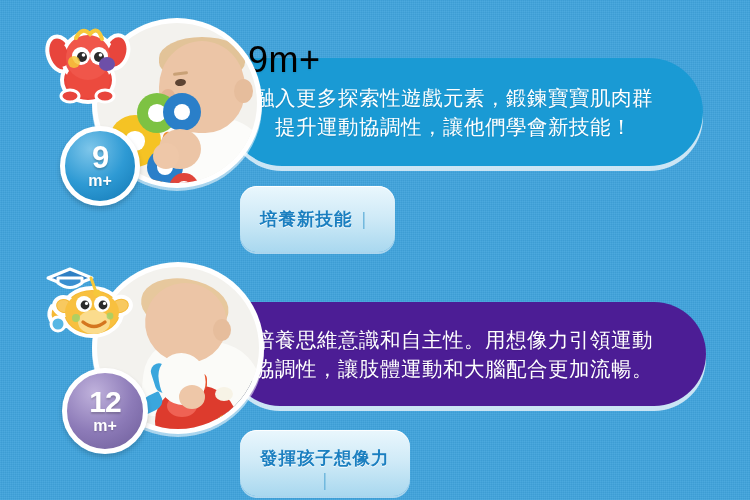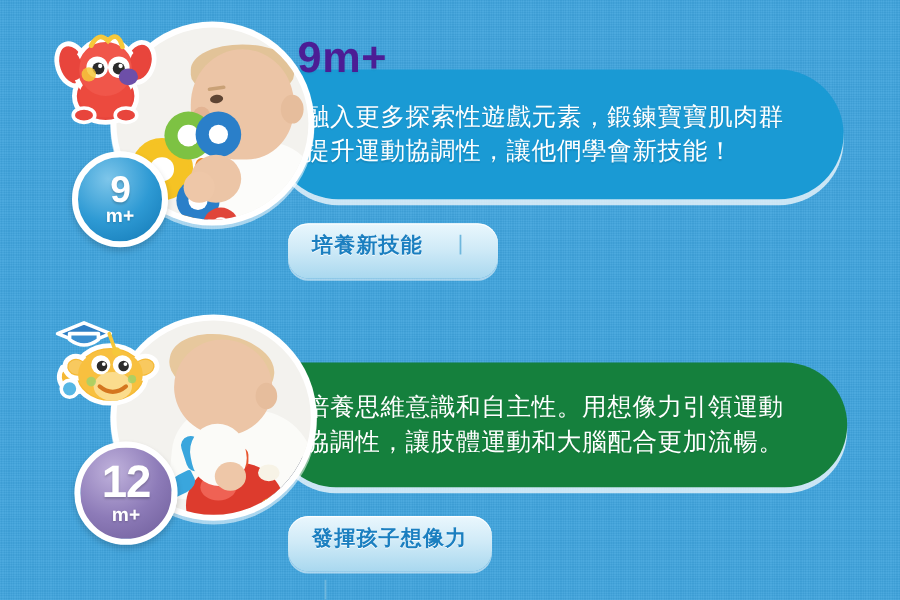--- a/index.html
+++ b/index.html
@@ -44,68 +44,70 @@
     box-shadow: 0 5px 0 0 rgba(255,255,255,0.72);
     z-index: 2;
   }
   .panel-9 {
     left: 228px;
     top: 58px;
     width: 475px;
     height: 108px;
     background: #1a9ad4;
     border-top-left-radius: 16px;
+    text-align: center;
   }
   .panel-12 {
     left: 228px;
     top: 302px;
     width: 478px;
     height: 104px;
-    background: #15803d;
+    background: #4c1d95;
     border-top-left-radius: 16px;
   }
   .panel-text {
     position: absolute;
     left: 26px;
     top: 50%;
     transform: translateY(-50%);
     color: #ffffff;
     font-size: 20.5px;
     line-height: 1.42;
     letter-spacing: 0.5px;
     white-space: pre-line;
     text-shadow: 0 1px 1px rgba(0,0,0,0.10);
   }
 
   
   .age-head {
     position: absolute;
-    color: #4c1d95;
+    color: #000000;
     font-size: 36px;
-    font-weight: 700;
+    font-weight: 400;
     letter-spacing: 0.5px;
     line-height: 1;
     z-index: 3;
     text-shadow: 0 1px 2px rgba(0,0,0,0.08);
+    margin-top: 12px;
   }
   .age-head-9  { left: 248px; top: 30px; }
   .age-head-12 { left: 248px; top: 276px; }
 
   
   .tagline {
     position: absolute;
     height: 34px;
     border-radius: 17px;
     display: flex;
-    padding: 6px 20px;
+    align-items: center;
+    padding: 16px 20px;
     background: linear-gradient(180deg, #eaf7fd 0%, #cfeaf7 48%, #a9d8ef 100%);
     box-shadow: 0 2px 0 0 rgba(255,255,255,0.55), inset 0 1px 0 0 rgba(255,255,255,0.9);
     z-index: 3;
     white-space: nowrap;
-    gap: 20px;
   }
   .tagline-9  { left: 240px; top: 186px; }
   .tagline-12 { left: 240px; top: 431px; }
   .tag-text {
     color: #1b7fc0;
     font-size: 17.5px;
     font-weight: bold;
     letter-spacing: 1px;
     text-shadow: 0 1px 0 rgba(255,255,255,0.85);
   }
@@ -201,21 +203,21 @@
     background: radial-gradient(circle at 36% 26%, #c0b2dc 0%, #8d7bb8 52%, #6d5c99 100%);
   }
   .badge-num {
     color: #ffffff;
     font-size: 31px;
     font-weight: bold;
     line-height: 0.96;
     letter-spacing: -1px;
     text-shadow: 0 2px 2px rgba(0,0,0,0.20);
   }
-  .badge-12 .badge-num { font-size: 38px; }
+  .badge-12 .badge-num { font-size: 30px; }
   .badge-unit {
     color: #ffffff;
     font-size: 16px;
     font-weight: bold;
     line-height: 1;
     margin-top: 1px;
     text-shadow: 0 1px 2px rgba(0,0,0,0.20);
   }
 
   

